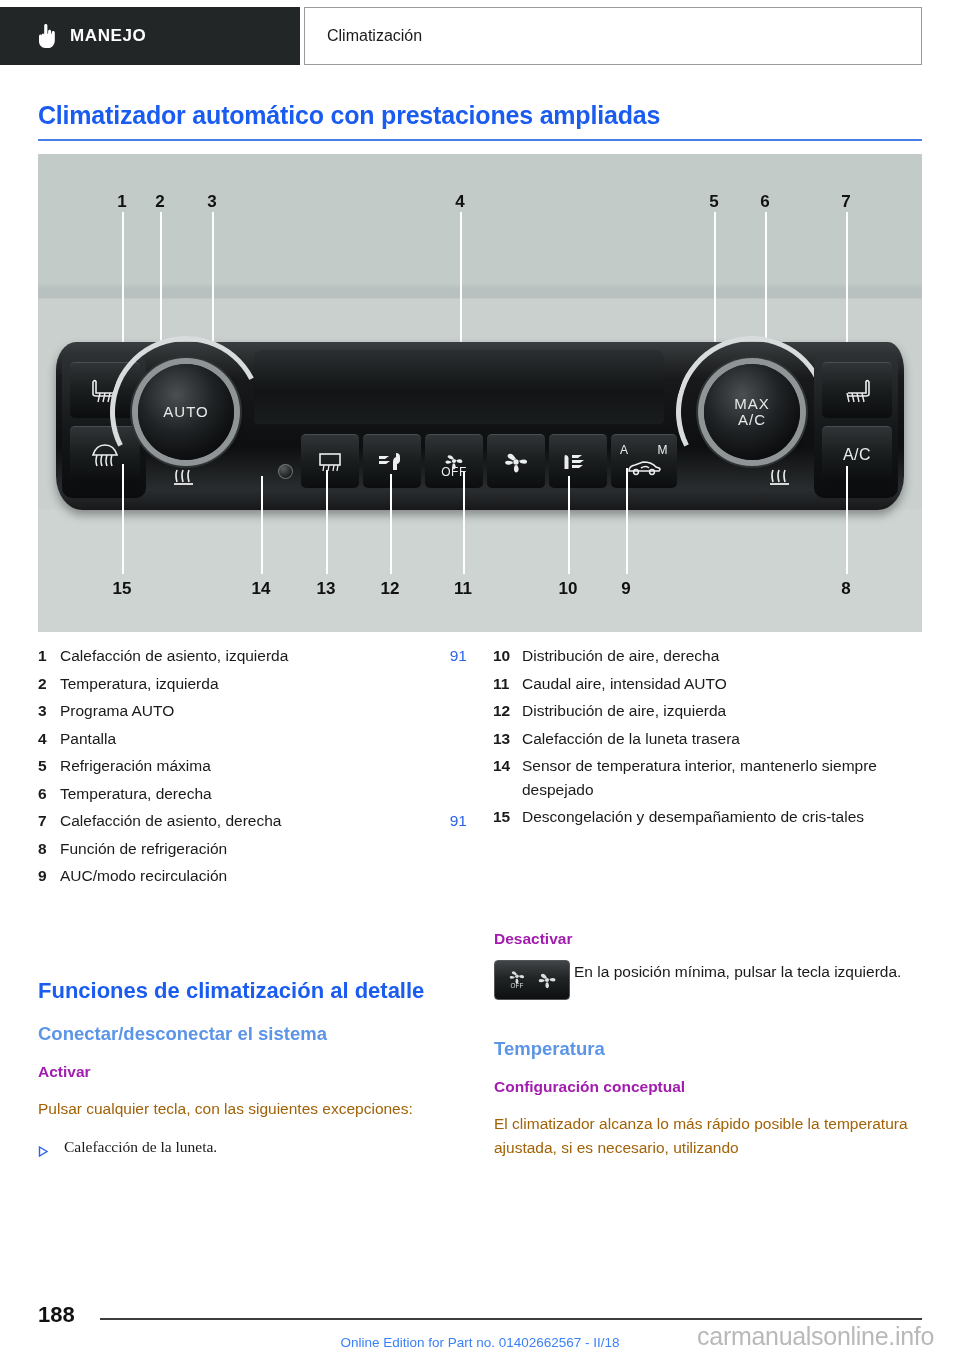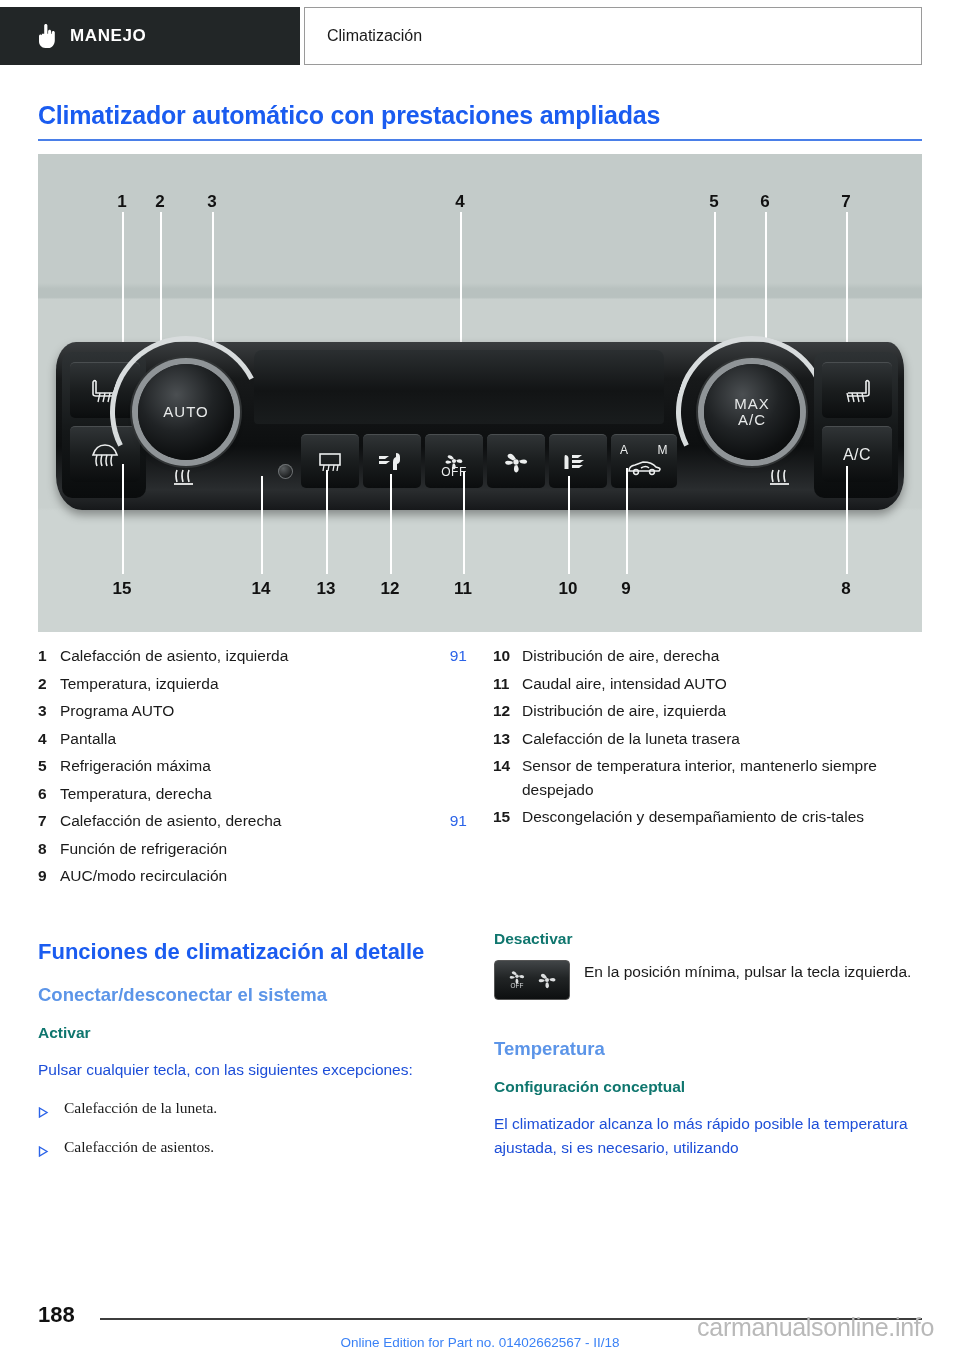--- a/index.html
+++ b/index.html
@@ -198,28 +198,28 @@
   }
   h3.sub {
     font-size: 18.5px;
     font-weight: bold;
     color: #5c95e8;
     margin: 0 0 18px 0;
   }
   h4.lead {
     font-size: 15.5px;
     font-weight: bold;
-    color: #0f766e;
+    color: #a21caf;
     margin: 0 0 12px 0;
   }
   p.body {
     font-size: 15.5px;
     line-height: 1.55;
     margin: 16px 0 14px 0;
-    color: #1d4ed8;
+    color: #a16207;
   }
   .bullets { margin: 0; padding: 0; list-style: none; }
   .bullets li {
     display: flex;
     font-size: 15.5px;
     line-height: 1.55;
     margin-bottom: 10px;
     align-items: flex-start;
     font-family: Liberation Serif, serif;
   }
@@ -227,21 +227,21 @@
     flex: 0 0 auto;
     width: 26px;
     padding-top: 5px;
     color: #2b63e8;
   }
   .spacer-30 { height: 30px; }
 
   .icon-note {
     display: flex;
     align-items: flex-start;
-    gap: 14px;
+    gap: 4px;
     margin-bottom: 8px;
   }
   .inline-key {
     flex: 0 0 auto;
     width: 76px; height: 40px;
     border-radius: 4px;
     background: linear-gradient(180deg, #414547 0%, #212425 45%, #0d0f10 100%);
     display: flex; align-items: center; justify-content: space-around;
     padding: 0 7px;
     border: 1px solid #555;
@@ -268,21 +268,21 @@
   }
   .foot-text {
     position: absolute;
     left: 0; right: 0; bottom: 12px;
     text-align: center;
     font-size: 13.5px;
     color: #3b82f6;
   }
   .watermark {
     position: absolute;
-    right: 26px; bottom: 20px;
+    right: 26px; bottom: 11px;
     font-size: 25px;
     color: #b9b9b9;
     letter-spacing: -0.3px;
   }
 </style>
 </head>
 <body>
 
 <div class="header">
   <div class="tab-dark">
@@ -518,28 +518,20 @@
     <p class="body">Pulsar cualquier tecla, con las siguientes excepciones:</p>
     <ul class="bullets">
       <li>
         <span class="tri">
           <svg width="11" height="11" viewBox="0 0 11 11">
               <path fill="none" stroke="#2b63e8" stroke-width="1.4" d="M1.5 1 L9 5.5 L1.5 10 Z"></path>
             </svg>
         </span>
         <span>Calefacción de la luneta.</span>
       </li>
-      <li>
-        <span class="tri">
-          <svg width="11" height="11" viewBox="0 0 11 11">
-              <path fill="none" stroke="#2b63e8" stroke-width="1.4" d="M1.5 1 L9 5.5 L1.5 10 Z"></path>
-            </svg>
-        </span>
-        <span>Calefacción de asientos.</span>
-      </li>
     </ul>
   </div>
 
   <div class="col">
     <h4 class="lead">Desactivar</h4>
     <div class="icon-note">
       <span class="inline-key">
         <svg width="20" height="22" viewBox="0 0 20 24">
           <circle cx="10" cy="8" r="1.9" fill="#dcdedf"></circle>
           <path fill="#dcdedf" d="M10 5.8 Q7.4 1.4 4.8 3 Q2.8 4.8 8.2 6.8 Z M12 7.4 Q17 5.4 17.8 8.4 Q17.8 11 13.2 9.3 Z M10.6 10.6 Q12.8 14.8 10 16.2 Q7.4 15.4 8.9 10.6 Z M7.6 9.5 Q3 11.9 2 9.3 Q2.2 6.7 7.2 8.5 Z"></path>

